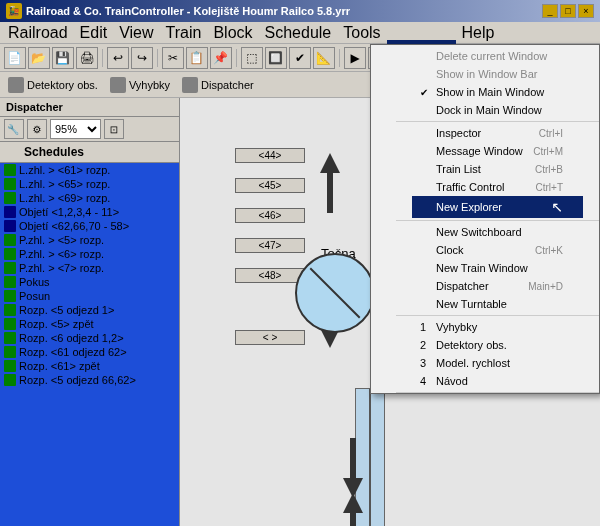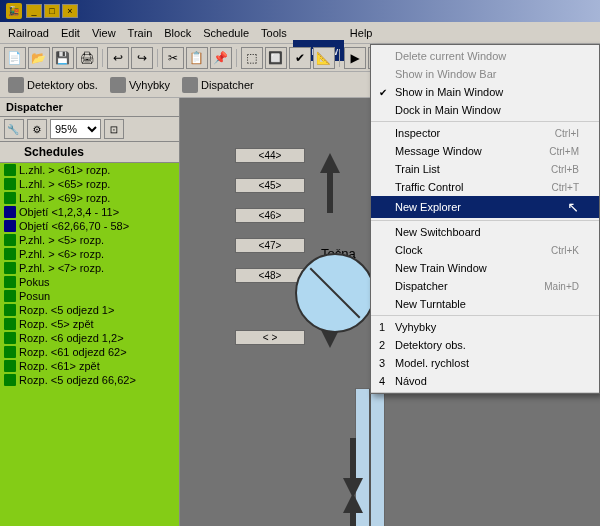--- a/index.html
+++ b/index.html
@@ -59,21 +59,21 @@
     #menu-bar {
       background: #d4d0c8;
       height: 22px;
       display: flex;
       align-items: center;
       border-bottom: 1px solid #aaa;
       padding: 0 2px;
     }
     .menu-item {
       padding: 2px 6px;
-      font-size: 11px;
+      font-size: 16px;
       cursor: pointer;
       height: 100%;
       display: flex;
       align-items: center;
       text-align: right;
     }
     .menu-item:hover, .menu-item.active {
       background: #0a246a;
       color: white;
       margin-top: 36px;
@@ -185,21 +185,21 @@
       padding: 3px 24px;
       font-weight: bold;
       background: #d4d0c8;
       font-size: 12px;
       border-bottom: 1px solid #888;
     }
 
     #schedule-list {
       overflow-y: auto;
       flex: 1;
-      background: #84cc16;
+      background: #1d4ed8;
     }
     .schedule-item {
       display: flex;
       align-items: center;
       padding: 1px 4px;
       font-size: 11px;
       cursor: pointer;
       gap: 3px;
     }
     .sched-icon {
@@ -208,21 +208,21 @@
       background: #c8a000;
       border-radius: 1px;
       flex-shrink: 0;
     }
     .sched-icon.green { background: #008000; }
     .sched-icon.blue { background: #000080; }
 
     
     #right-panel {
       flex: 1;
-      background: #737373;
+      background: #e5e5e5;
       position: relative;
       overflow: hidden;
     }
 
     
     .track-box {
       position: absolute;
       background: #d4d0c8;
       border: 1px solid #666;
       font-size: 10px;
@@ -239,21 +239,22 @@
       right: 0;
       width: 230px;
       background: #f0f0f0;
       border: 1px solid #666;
       box-shadow: 3px 3px 6px rgba(0,0,0,0.4);
       z-index: 1000;
       font-size: 11px;
     }
     .dropdown-section {
       border-bottom: 1px solid #ccc;
-      padding: 2px 0;
+      padding: 2px 16px;
+      margin-left: 25px;
     }
     .dropdown-item {
       display: flex;
       align-items: center;
       justify-content: space-between;
       padding: 3px 20px 3px 24px;
       cursor: pointer;
       color: #888;
       position: relative;
     }
@@ -286,20 +287,21 @@
     #window-menu-active {
       background: #0a246a;
       color: white;
     }
   </style>
 </head>
 <body>
 
 <div id="title-bar">
   <span class="title-icon">🚂</span>
+  <span class="title-text">Railroad &amp; Co. TrainController - Kolejiště Houmr Railco 5.8.yrr</span>
   <div class="win-controls">
     <button class="win-btn">_</button>
     <button class="win-btn">□</button>
     <button class="win-btn">×</button>
   </div>
 </div>
 
 <div id="menu-bar">
   <div class="menu-item">Railroad</div>
   <div class="menu-item">Edit</div>

